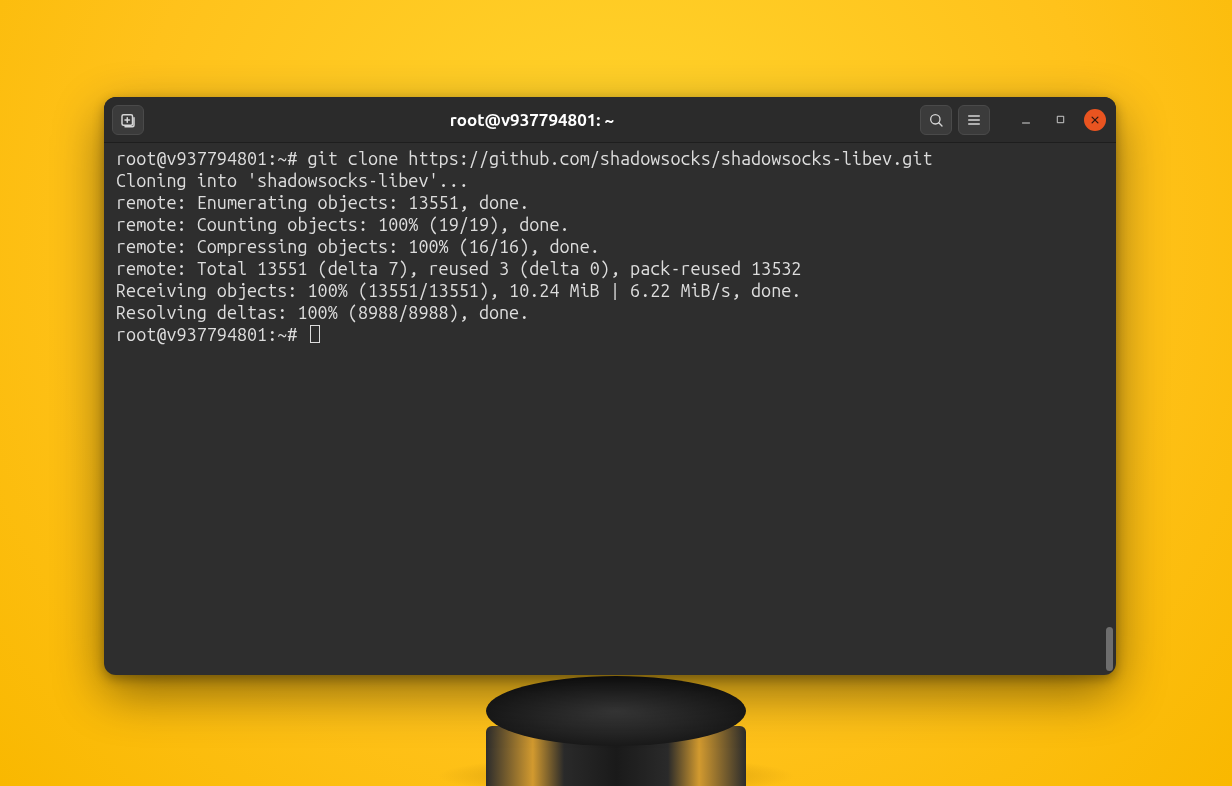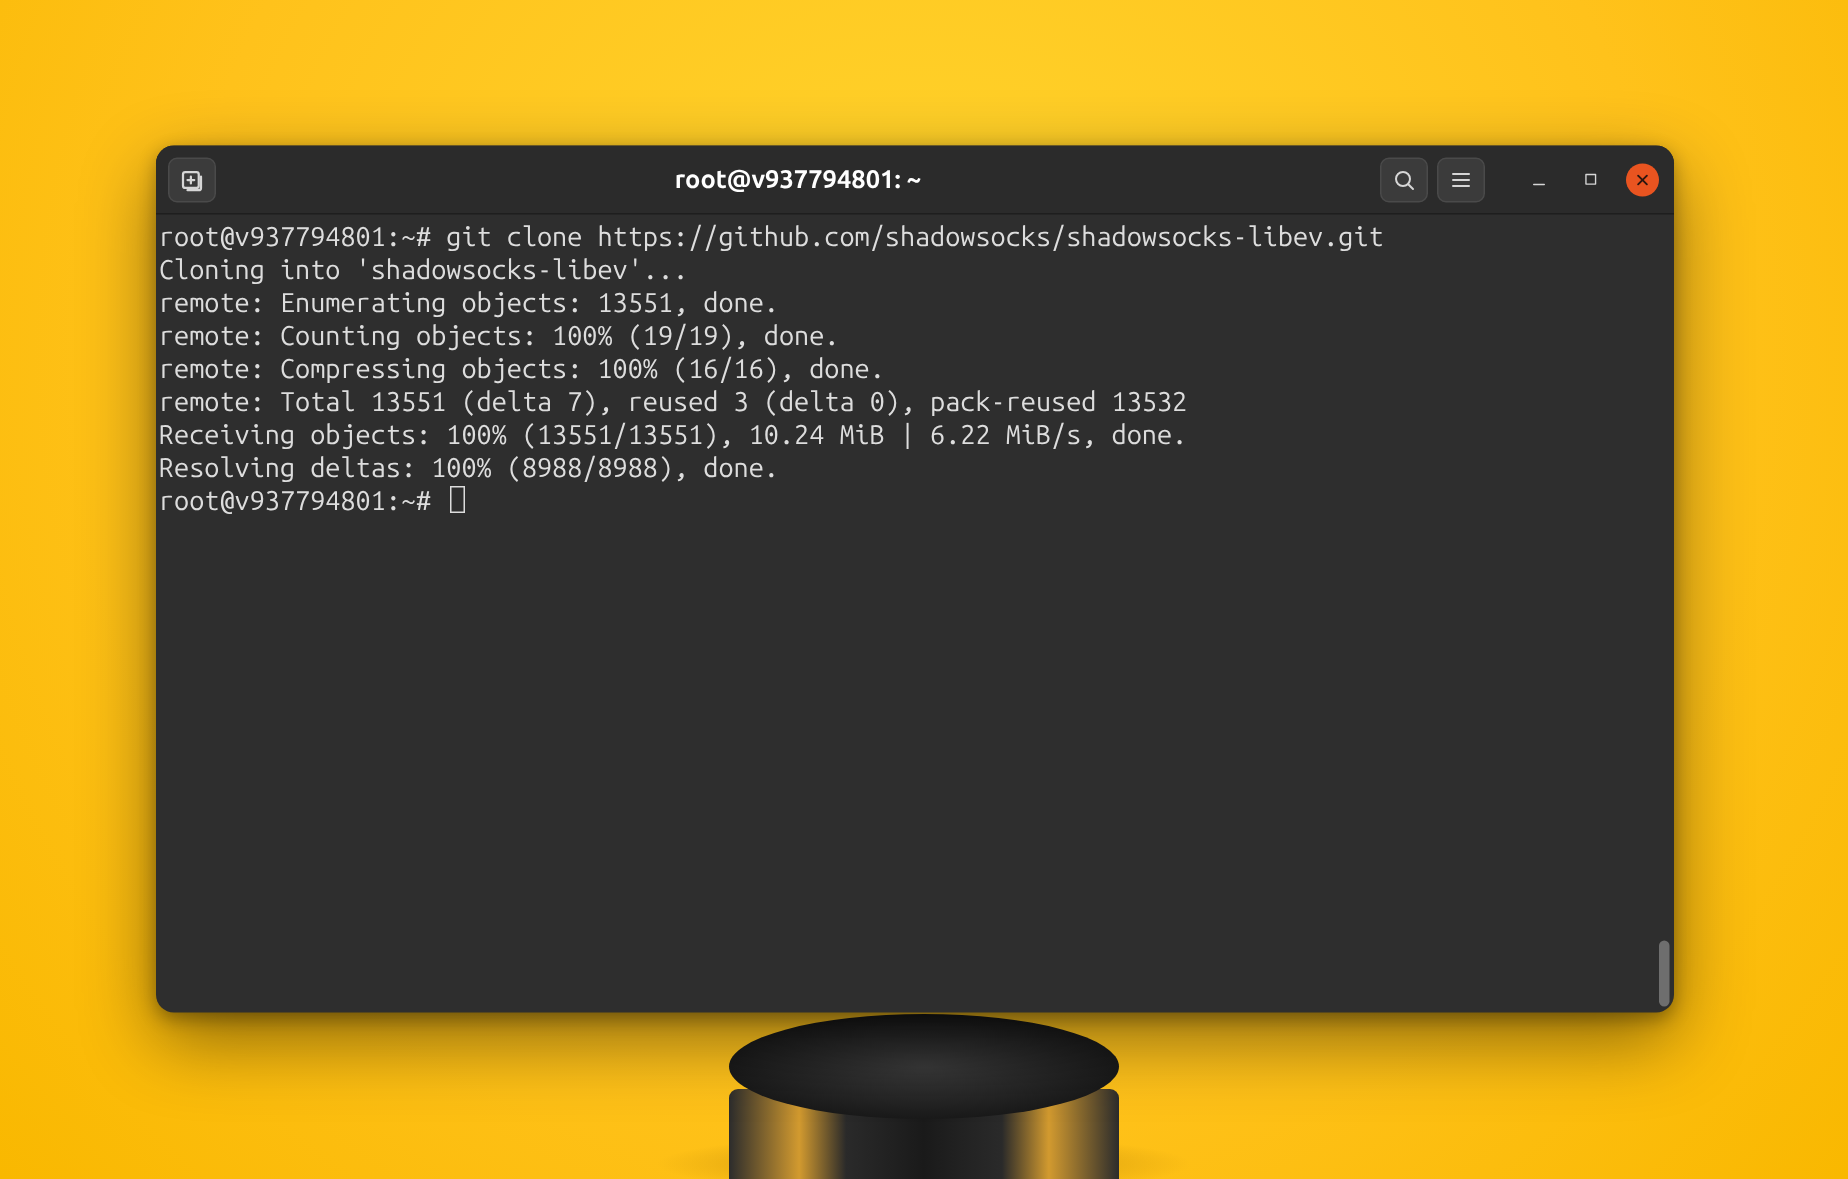--- a/index.html
+++ b/index.html
@@ -127,21 +127,21 @@
     cursor: pointer;
     margin-left: 4px;
     margin-right: 2px;
   }
   .tb-close svg { stroke: #2c1710; }
   .icon { display: block; }
 
   .term-area {
     flex: 1;
     position: relative;
-    padding: 4px 2px 4px 2px;
+    padding: 4px 2px 4px 12px;
     overflow: hidden;
   }
   .term-lines {
     font-family: "Ubuntu Mono", "DejaVu Sans Mono", "Menlo", monospace;
     font-size: 18px;
     line-height: 22px;
     color: #dddddd;
     white-space: pre;
     letter-spacing: 0px;
   }

